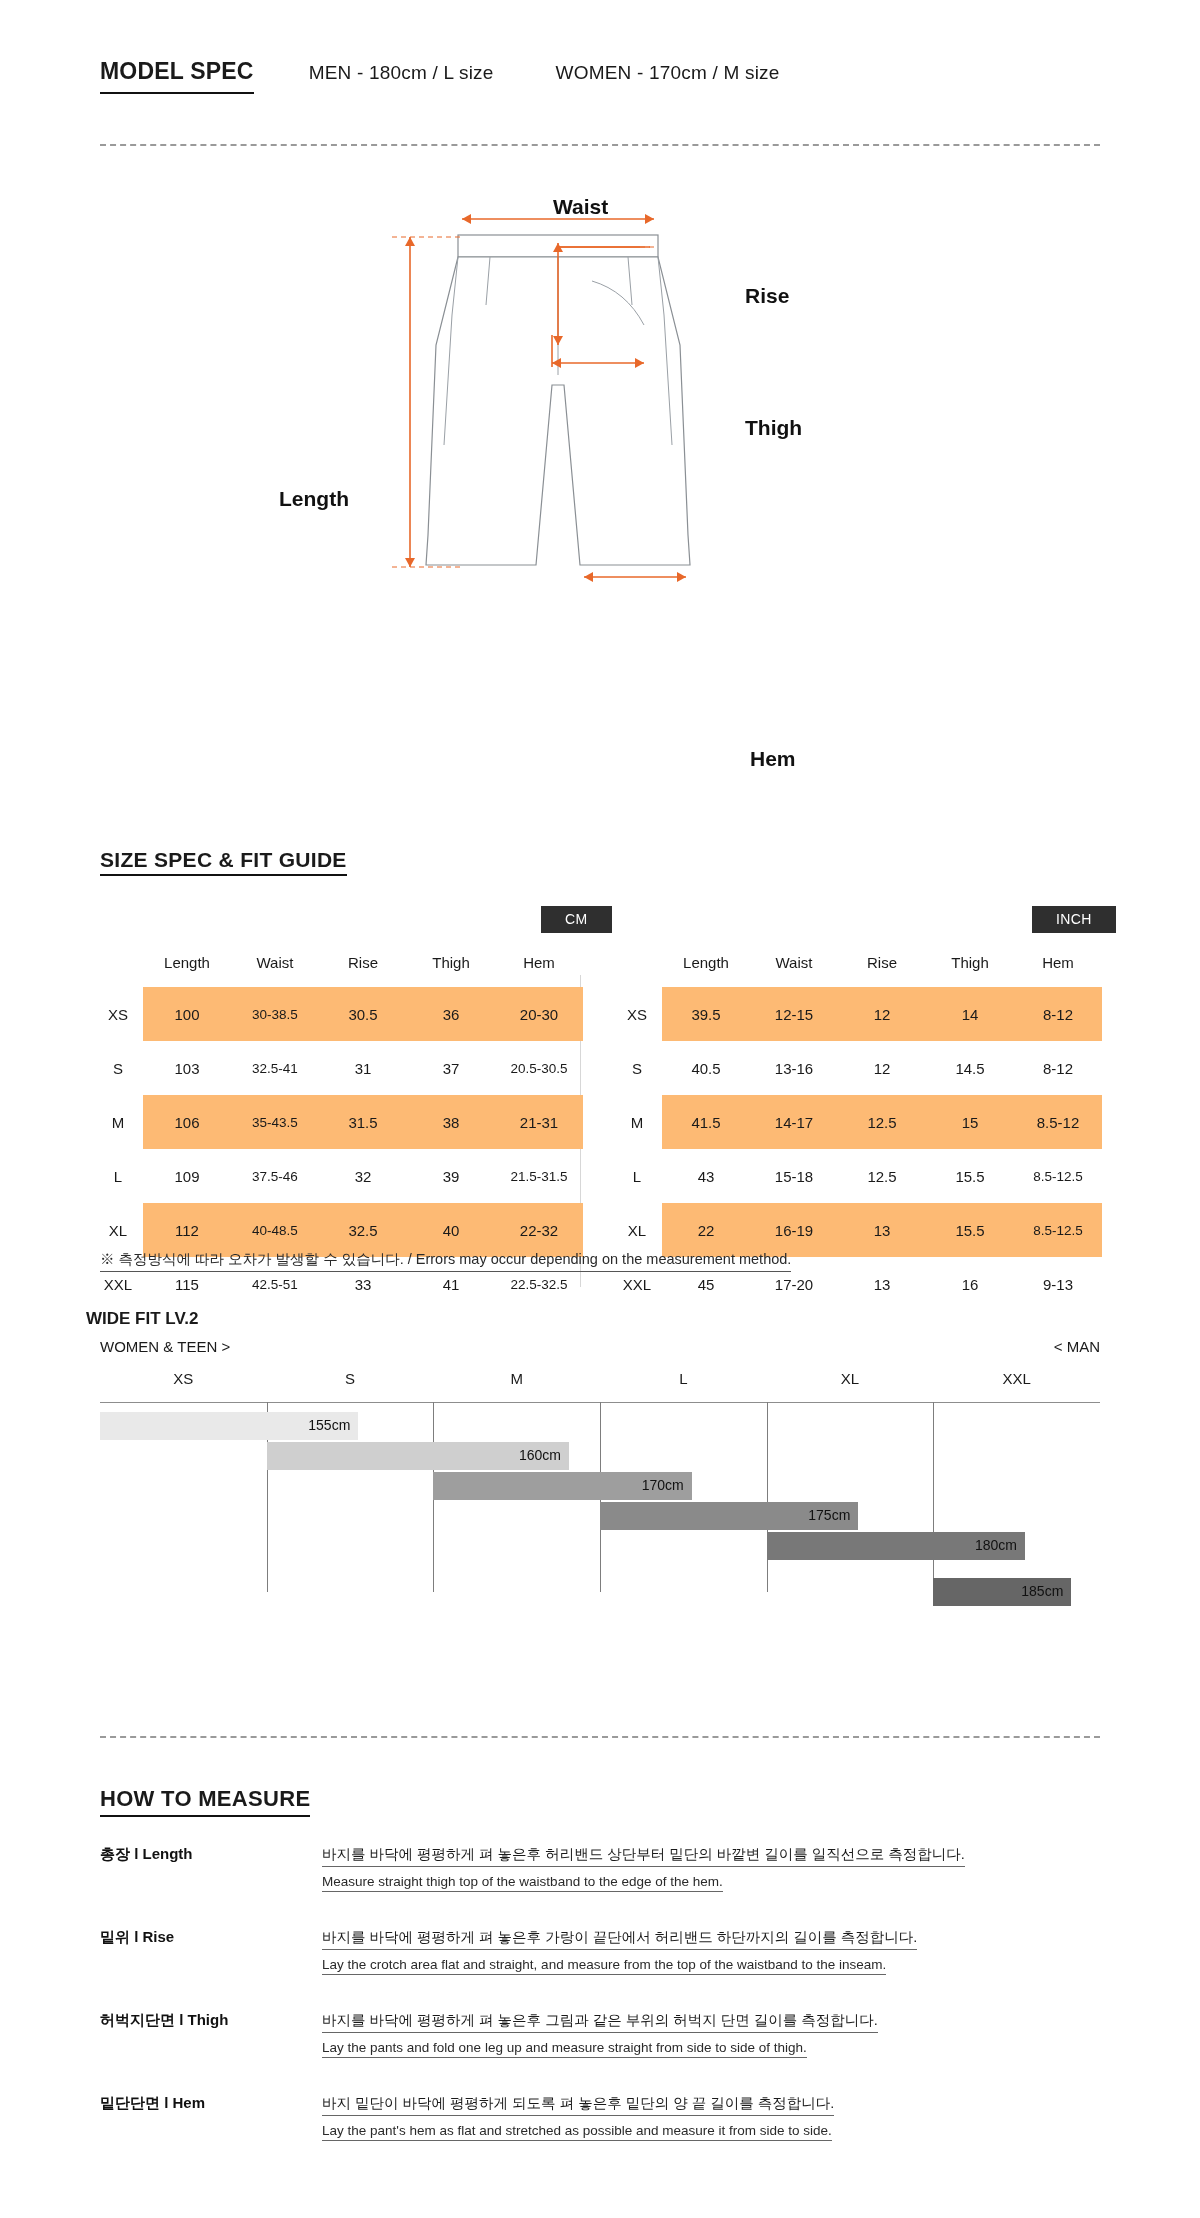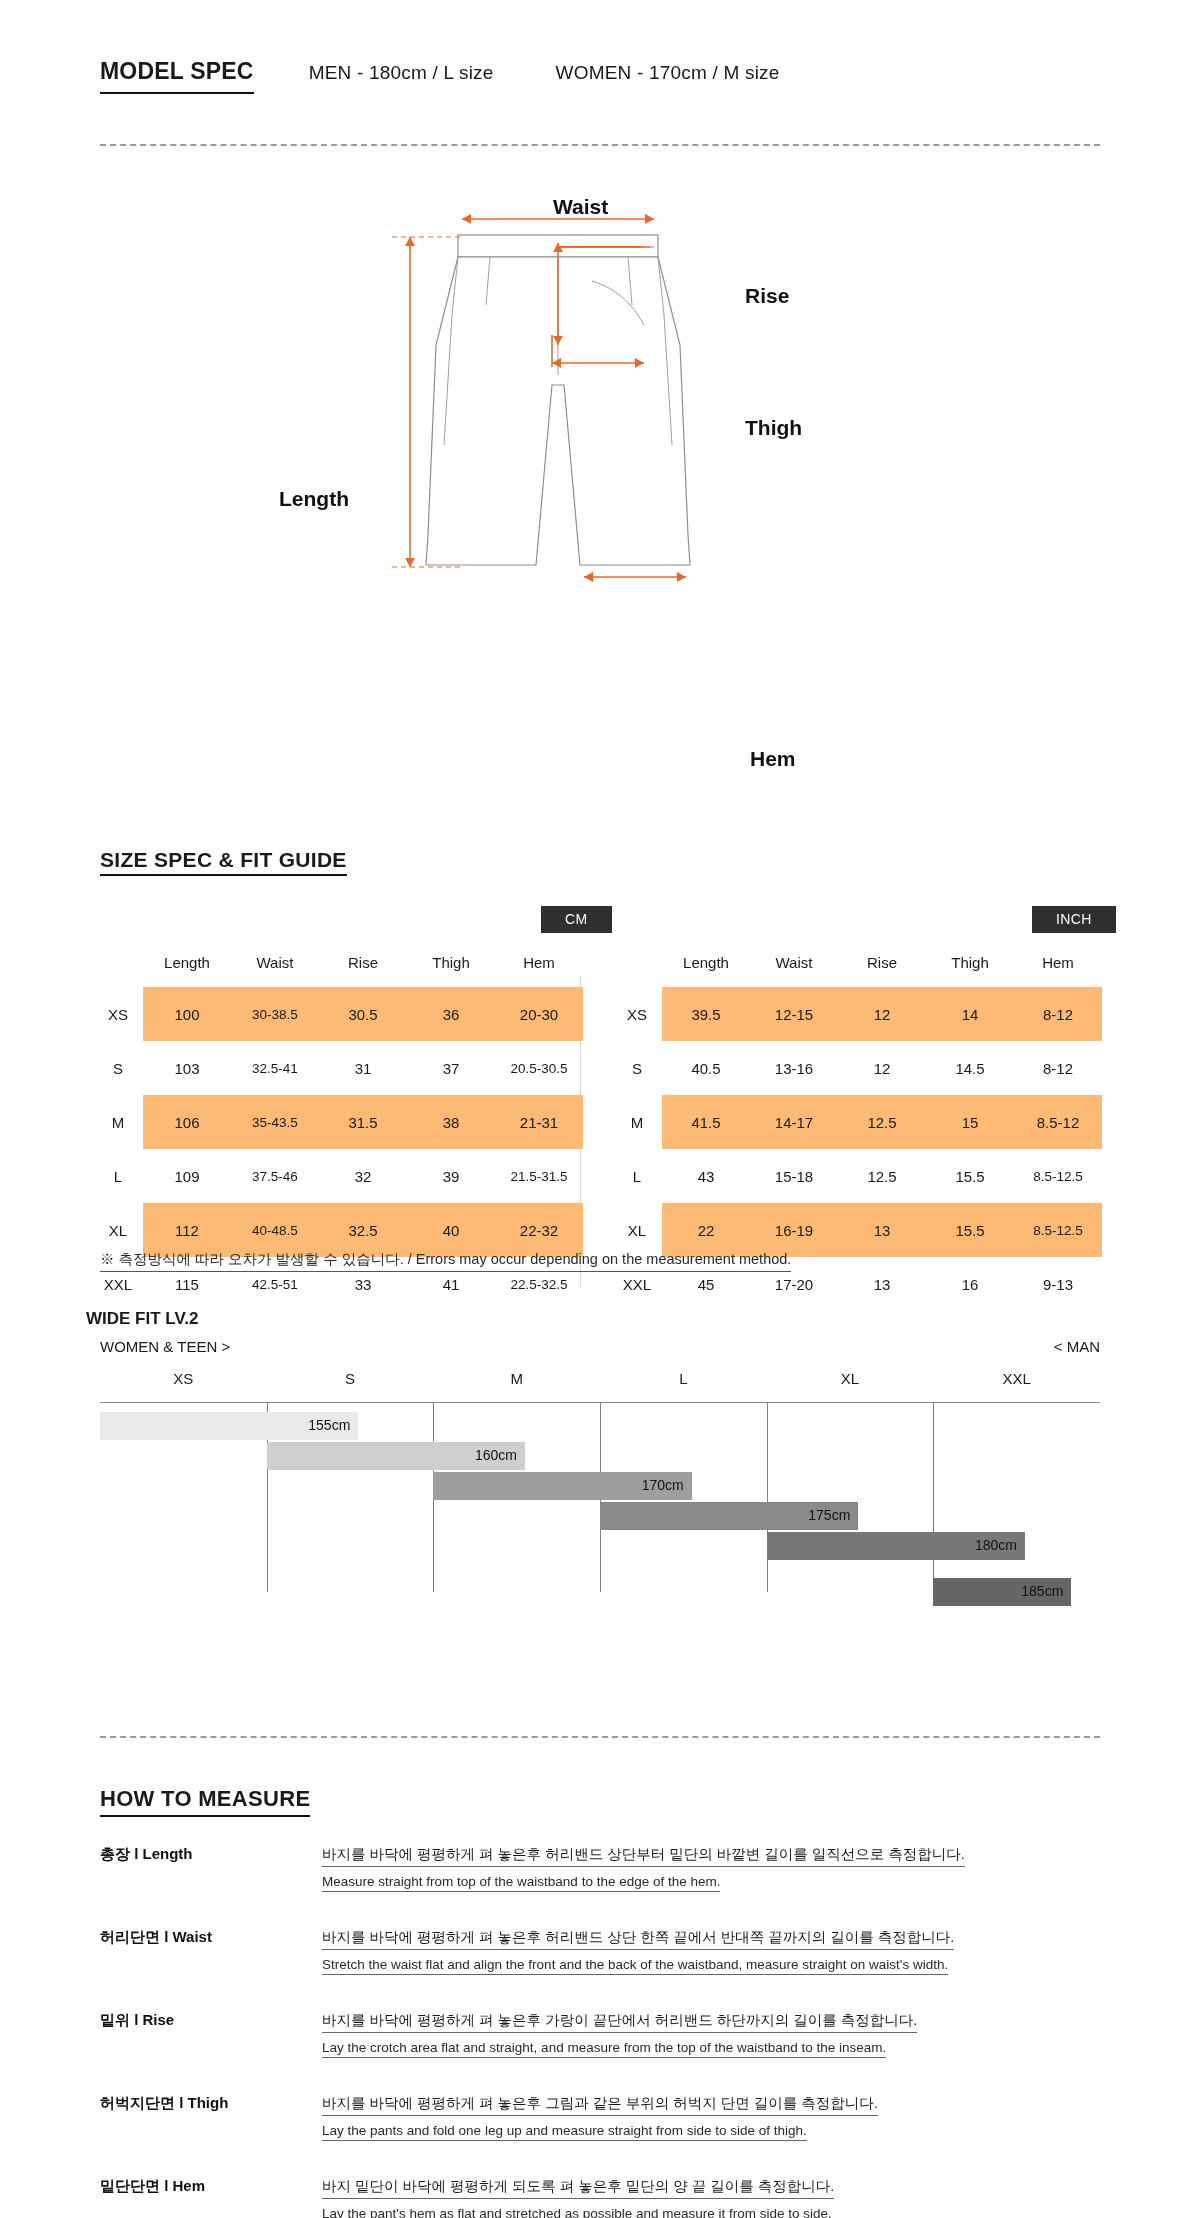--- a/index.html
+++ b/index.html
@@ -336,21 +336,21 @@
         <div class="fit-grid" style="left: 166.667px;"></div>
         <div class="fit-grid" style="left: 333.333px;"></div>
         <div class="fit-grid" style="left: 500px;"></div>
         <div class="fit-grid" style="left: 666.667px;"></div>
         <div class="fit-grid" style="left: 833.333px;"></div>
       </div>
     <div id="fit-bars">
         <div class="fit-bar" style="left: 0px; width: 258.333px; top: 42px; background: rgb(233, 233, 233);">
           <span>155cm</span>
         </div>
-        <div class="fit-bar" style="left: 166.667px; width: 258.333px; top: 72px; background: rgb(207, 207, 207);">
+        <div class="fit-bar" style="left: 166.667px; width: 258.333px; top: 72px; background: rgb(207, 207, 207); padding-left: 44px;">
           <span>160cm</span>
         </div>
         <div class="fit-bar" style="left: 333.333px; width: 258.333px; top: 102px; background: rgb(158, 158, 158);">
           <span>170cm</span>
         </div>
         <div class="fit-bar" style="left: 500px; width: 258.333px; top: 132px; background: rgb(138, 138, 138);">
           <span>175cm</span>
         </div>
         <div class="fit-bar" style="left: 666.667px; width: 258.333px; top: 162px; background: rgb(120, 120, 120);">
           <span>180cm</span>
@@ -360,25 +360,21 @@
         </div>
       </div>
   </div>
 
   <div class="dash-divider" id="divider-mid"></div>
 
   <div id="how-title">HOW TO MEASURE</div>
   <div class="measure-list" id="measure-list">
       <div class="measure-row">
         <div class="m-term">총장 l Length</div>
-        <div class="m-desc"><div class="m-kr">바지를 바닥에 평평하게 펴 놓은후 허리밴드 상단부터 밑단의 바깥변 길이를 일직선으로 측정합니다.</div><div class="m-en">Measure straight from top of the waistband to the edge of the hem.</div></div>
-      </div>
-      <div class="measure-row">
-        <div class="m-term">허리단면 l Waist</div>
-        <div class="m-desc"><div class="m-kr">바지를 바닥에 평평하게 펴 놓은후 허리밴드 상단 한쪽 끝에서 반대쪽 끝까지의 길이를 측정합니다.</div><div class="m-en">Stretch the waist flat and align the front and the back of the waistband, measure straight on waist's width.</div></div>
+        <div class="m-desc"><div class="m-kr">바지를 바닥에 평평하게 펴 놓은후 허리밴드 상단부터 밑단의 바깥변 길이를 일직선으로 측정합니다.</div><div class="m-en">Measure straight thigh top of the waistband to the edge of the hem.</div></div>
       </div>
       <div class="measure-row">
         <div class="m-term">밑위 l Rise</div>
         <div class="m-desc"><div class="m-kr">바지를 바닥에 평평하게 펴 놓은후 가랑이 끝단에서 허리밴드 하단까지의 길이를 측정합니다.</div><div class="m-en">Lay the crotch area flat and straight, and measure from the top of the waistband to the inseam.</div></div>
       </div>
       <div class="measure-row">
         <div class="m-term">허벅지단면 l Thigh</div>
         <div class="m-desc"><div class="m-kr">바지를 바닥에 평평하게 펴 놓은후 그림과 같은 부위의 허벅지 단면 길이를 측정합니다.</div><div class="m-en">Lay the pants and fold one leg up and measure straight from side to side of thigh.</div></div>
       </div>
       <div class="measure-row">

